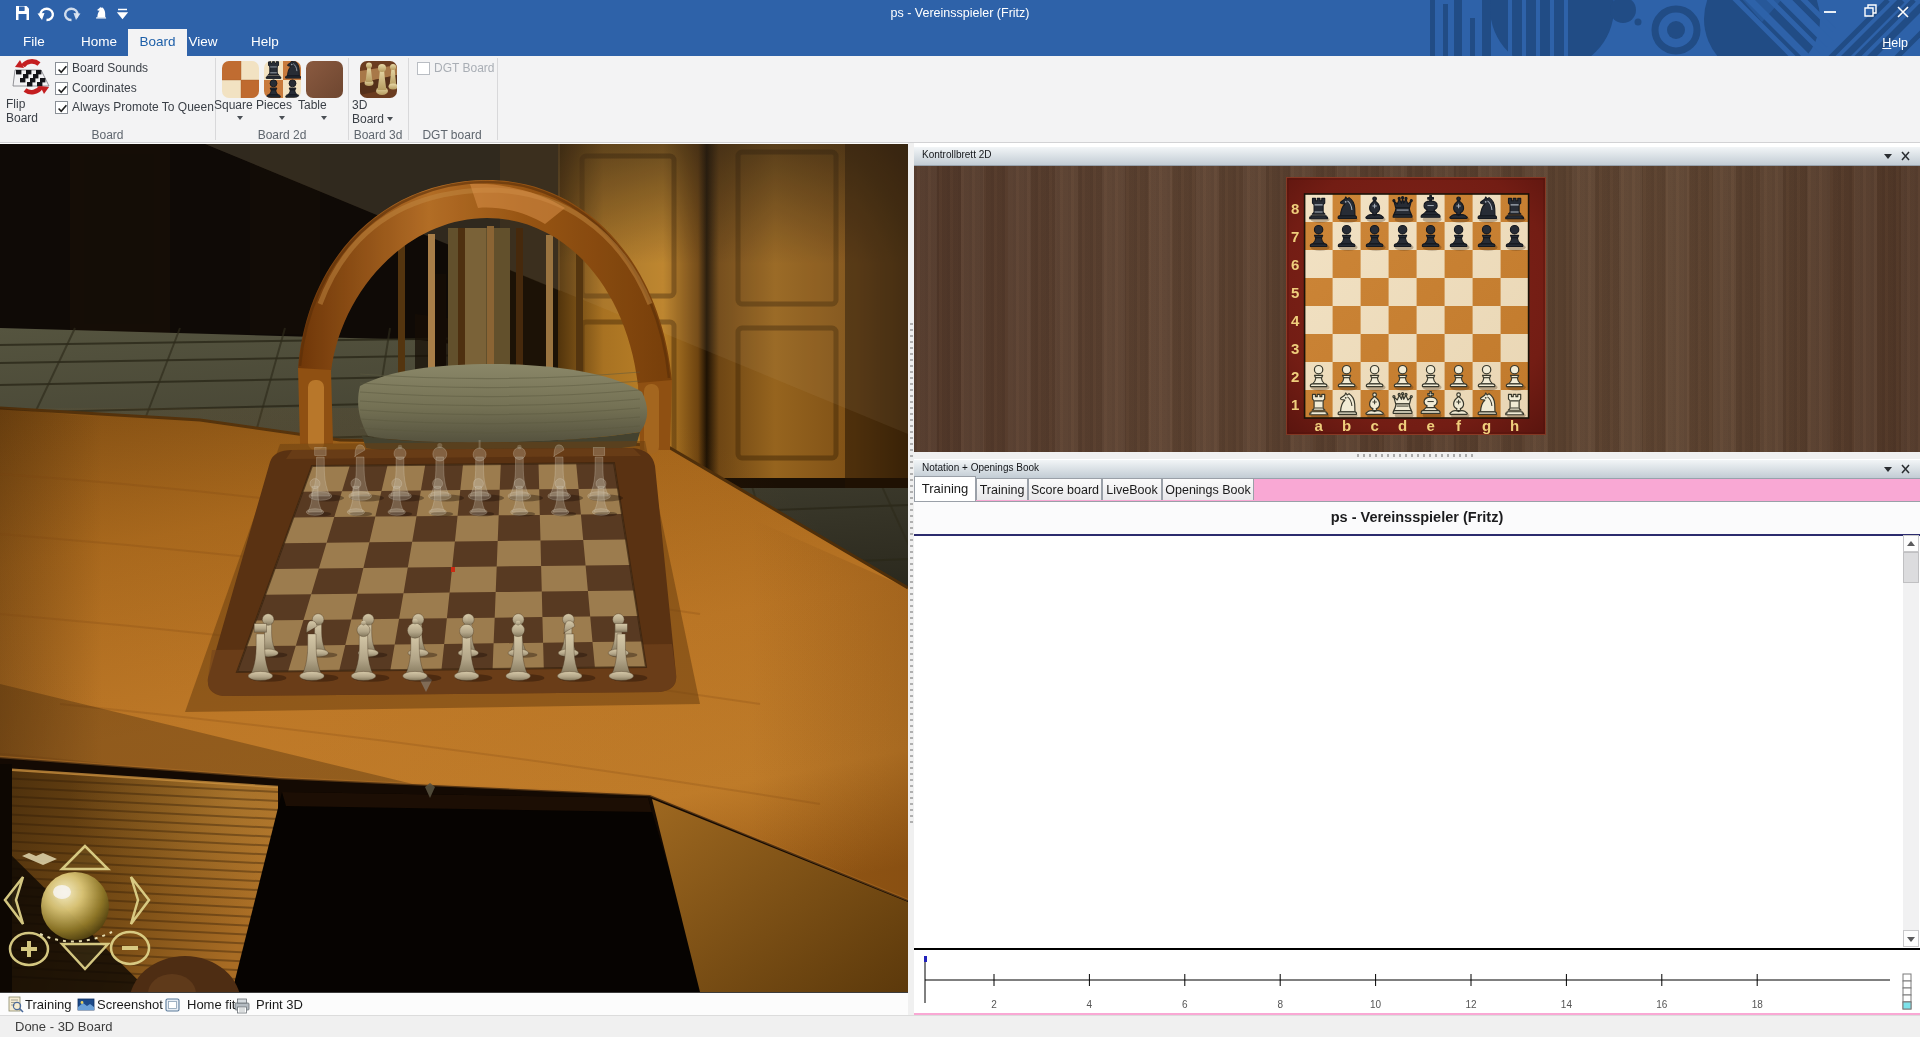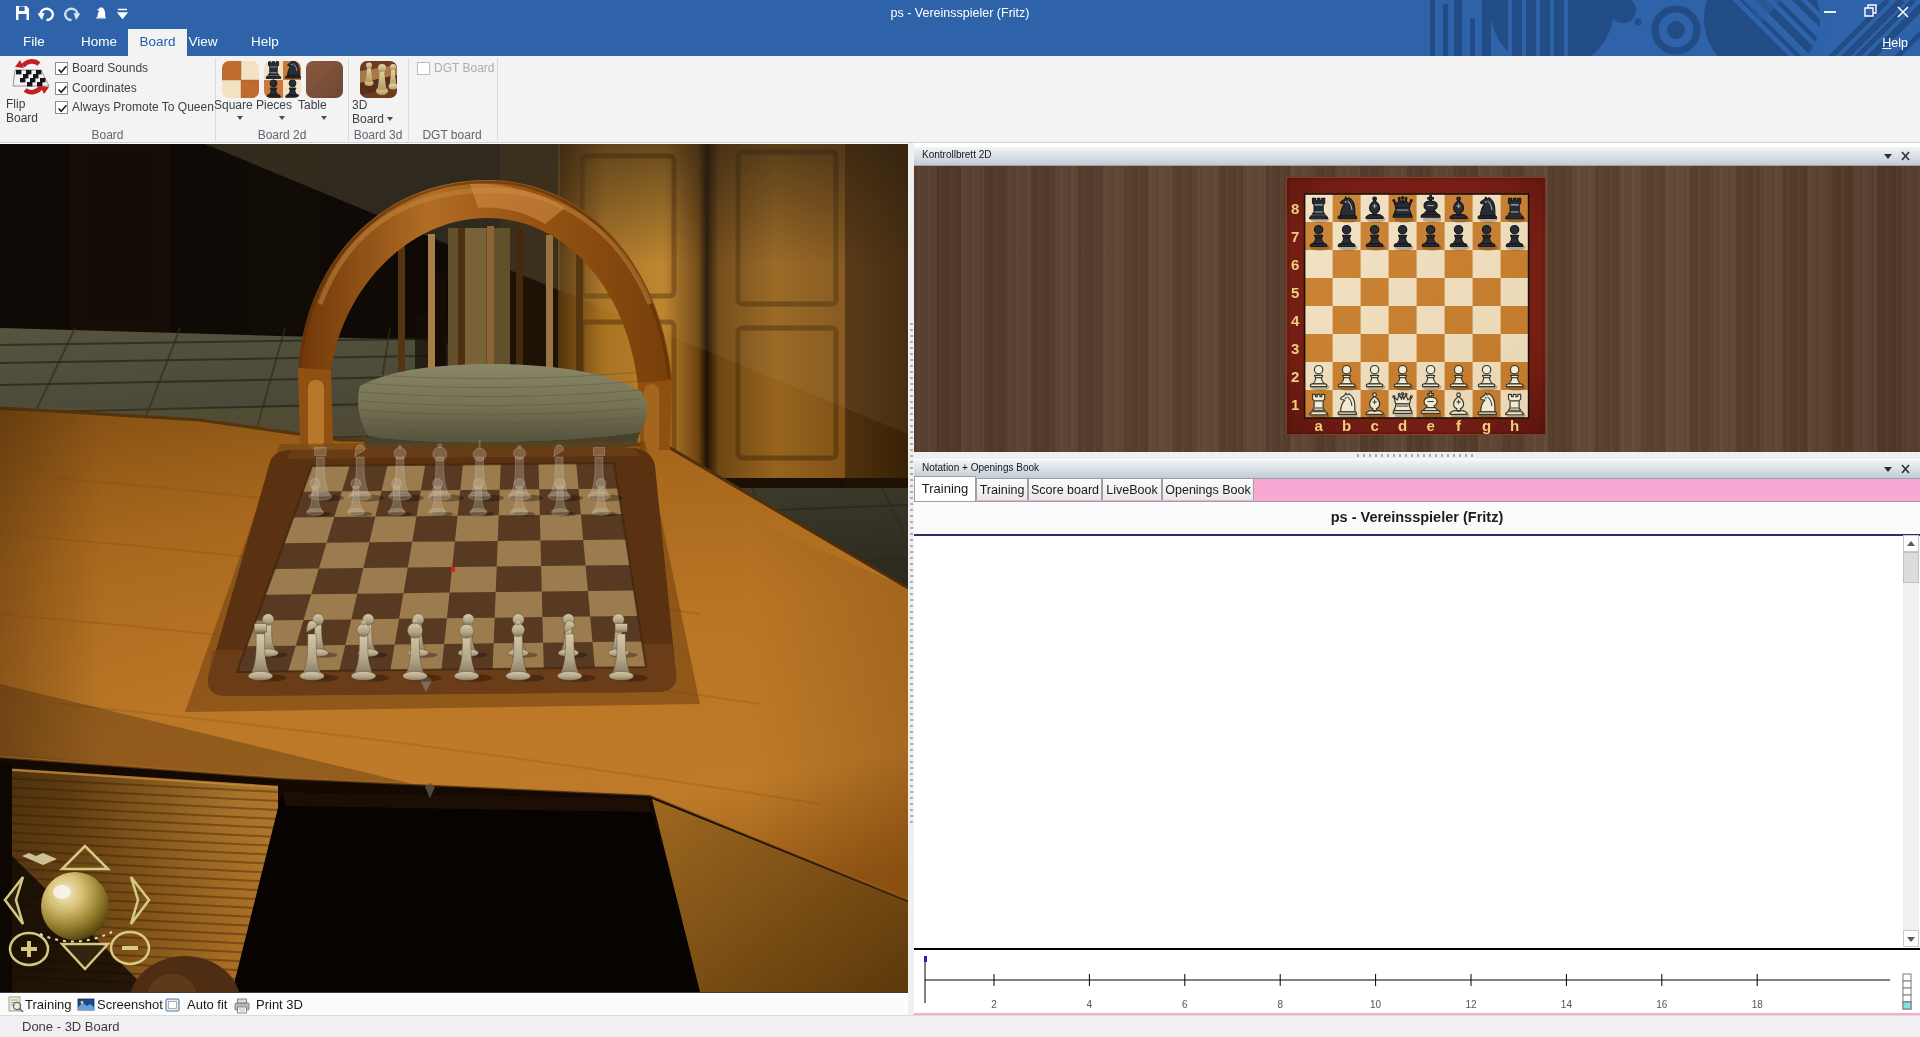--- a/index.html
+++ b/index.html
@@ -685,21 +685,21 @@
           </g>
           <g>
             <rect x="227" y="7" width="14" height="7" rx="1" fill="#b5bcc2" stroke="#6a7075" stroke-width="0.8"></rect>
             <rect x="229.5" y="3" width="9" height="4" fill="#d5dade" stroke="#6a7075" stroke-width="0.8"></rect>
             <rect x="229.5" y="11" width="9" height="6" fill="#fff" stroke="#6a7075" stroke-width="0.8"></rect>
             <path d="M231 13 h6 M231 15 h6" stroke="#9aa0a5" stroke-width="0.7"></path>
           </g>
         </svg>
         <div class="ltbitem" style="left:25px">Training</div>
         <div class="ltbitem" style="left:97px">Screenshot</div>
-        <div class="ltbitem" style="left:187px">Auto fit</div>
+        <div class="ltbitem" style="left:187px">Home fit</div>
         <div class="ltbitem" style="left:256px">Print 3D</div>
       </div>
     </div>
     <div class="abs" id="vsplit">
       <div style="margin:180px auto 0;width:3px;height:500px;background:repeating-linear-gradient(#b0b0b0 0 2px,transparent 2px 6px)"></div>
     </div>
     <div class="abs" id="rightcol">
       <div class="ptitle" style="top:3px">Kontrollbrett 2D<div class="pbtns"><svg width="30" height="12" viewBox="0 0 30 12">
             <path d="M2 4 l4 5 l4 -5 z" fill="#2a2d31"></path>
             <path d="M20 2 l7 8 M27 2 l-7 8" stroke="#2a2d31" stroke-width="1.5"></path>
@@ -929,14 +929,14 @@
               <rect x="989" y="38" width="8" height="7"></rect>
               <rect x="989" y="45" width="8" height="7"></rect>
               <rect x="989" y="52" width="8" height="7"></rect>
             </g>
             <rect x="989" y="52" width="8" height="7" fill="#7de2ea" stroke="#7a7a7a"></rect>
           </svg>
         </div>
       </div>
     </div>
     <div class="abs" id="statusbar">
-      <div style="margin:3px 0 0 22px">Done - 3D Board</div>
+      <div style="margin:3px 0 0 15px">Done - 3D Board</div>
     </div>
   </div>
 </body></html>

